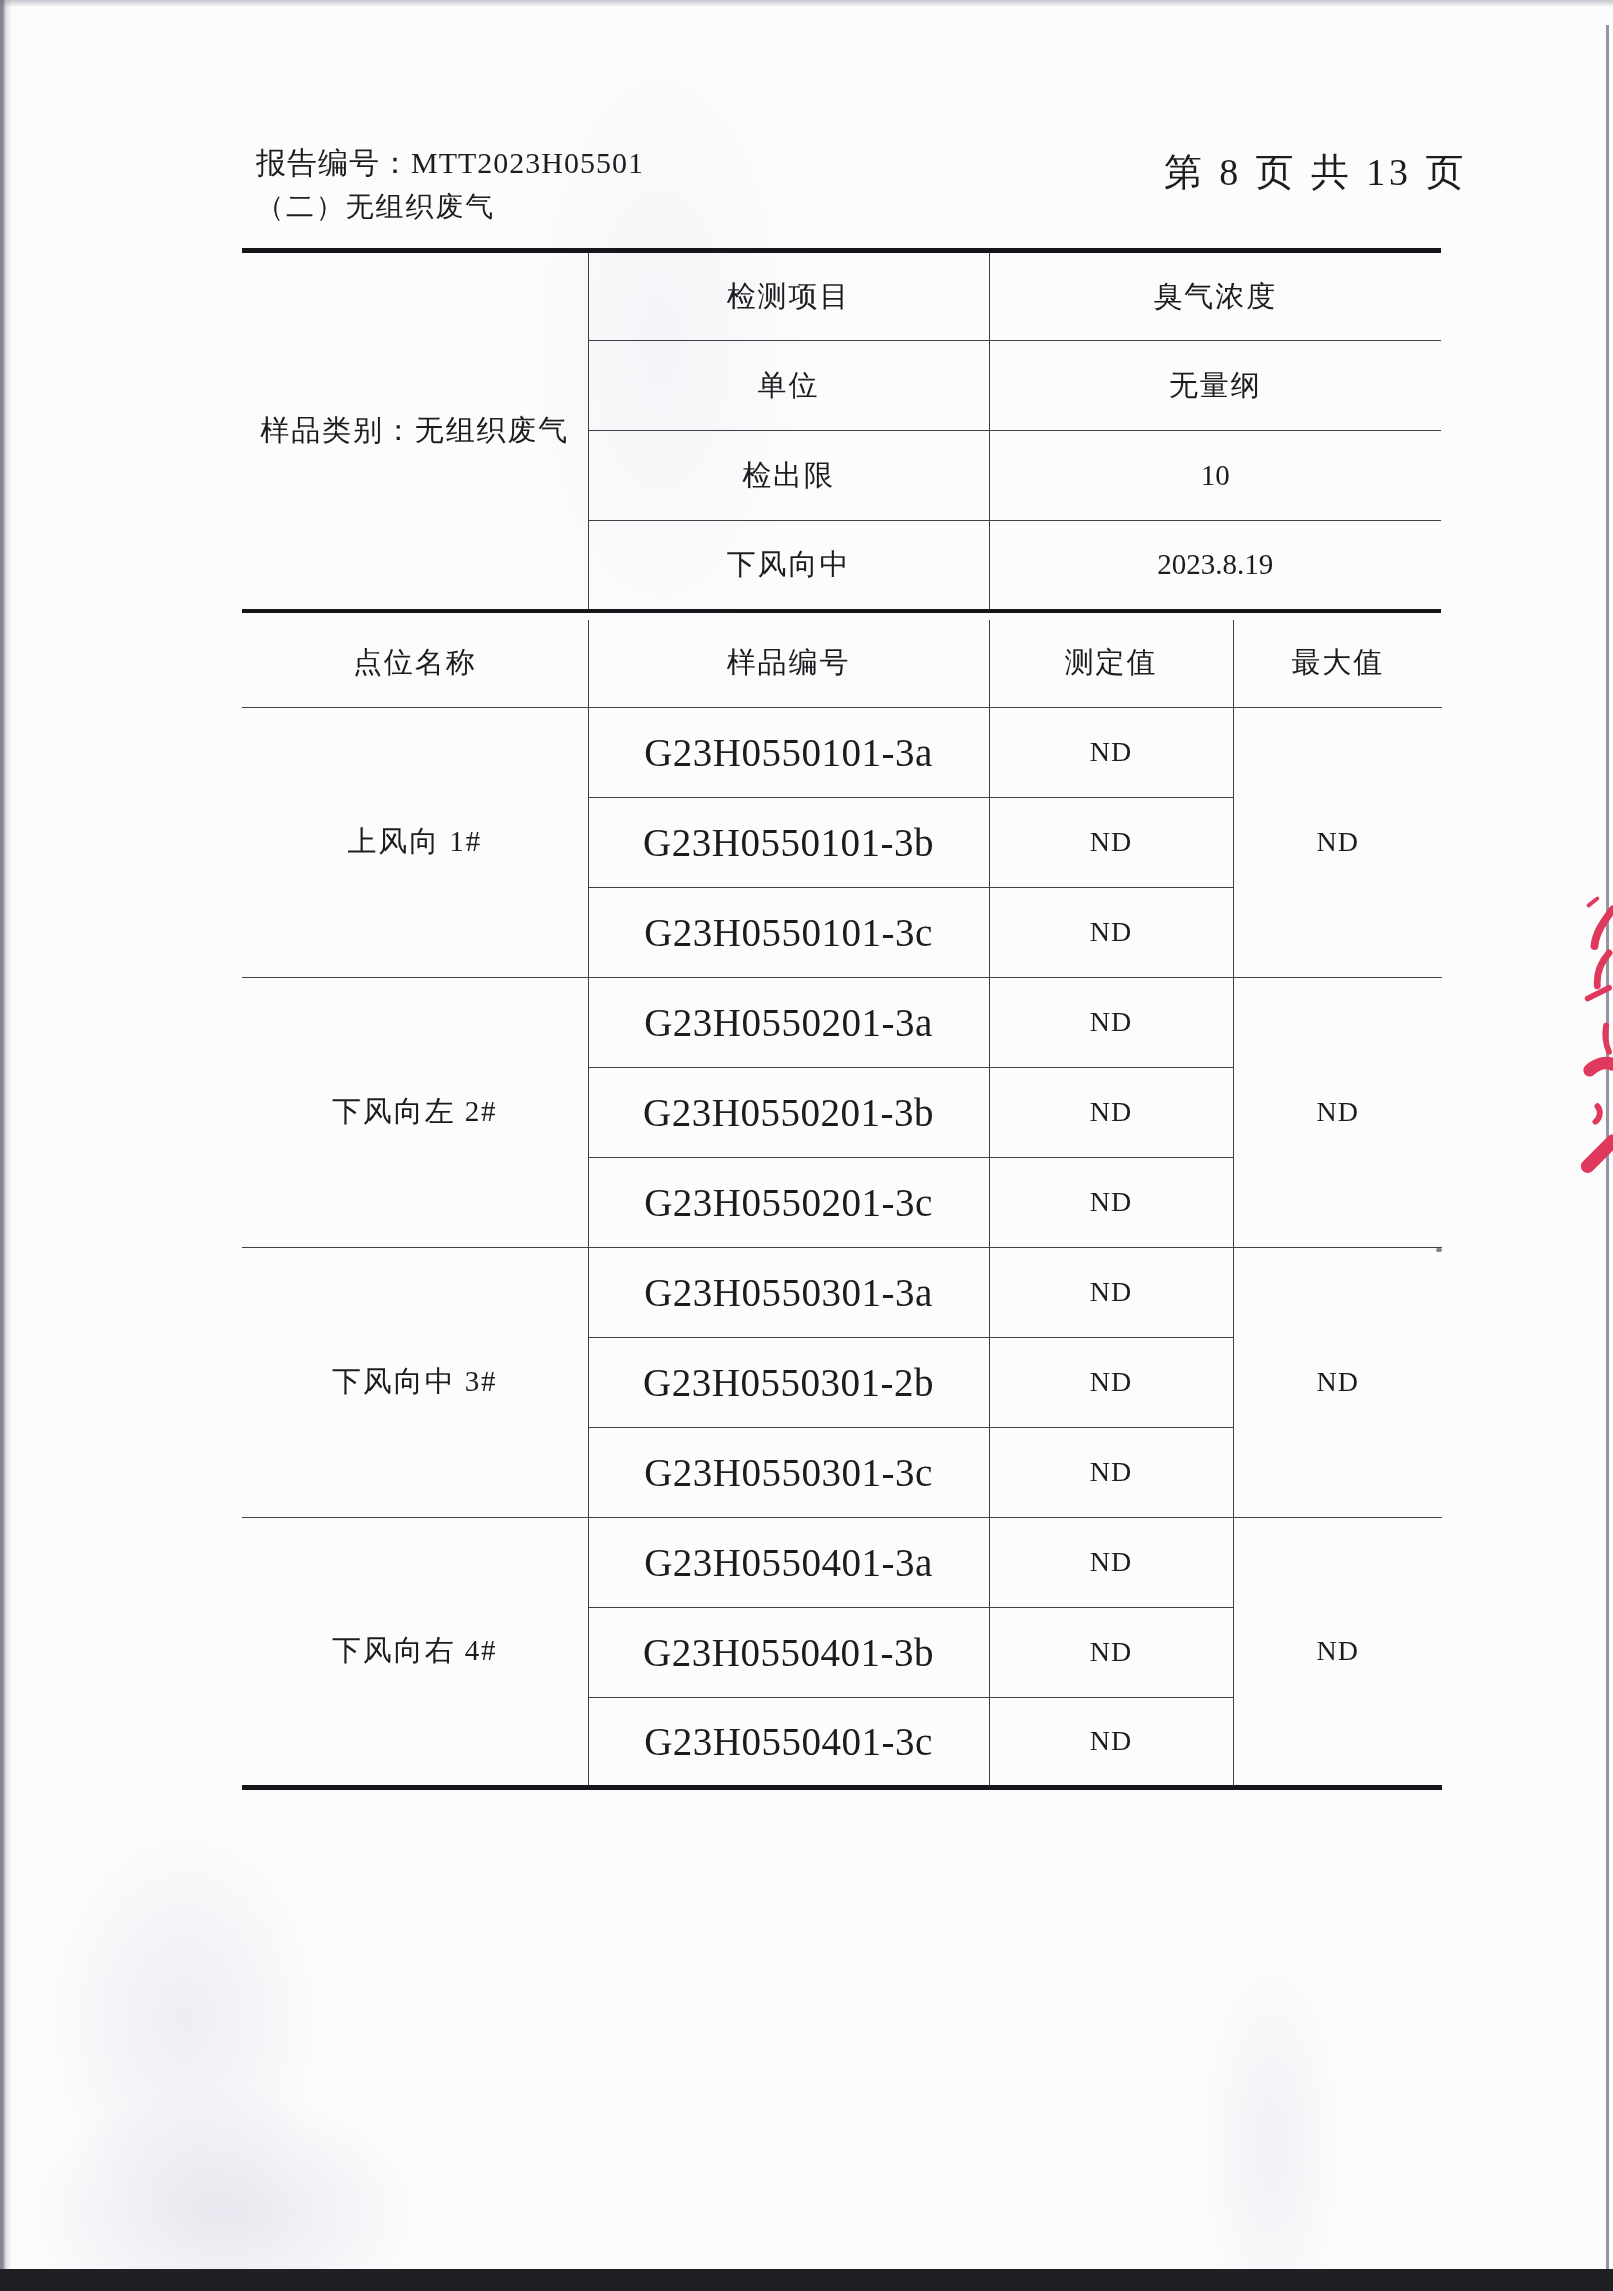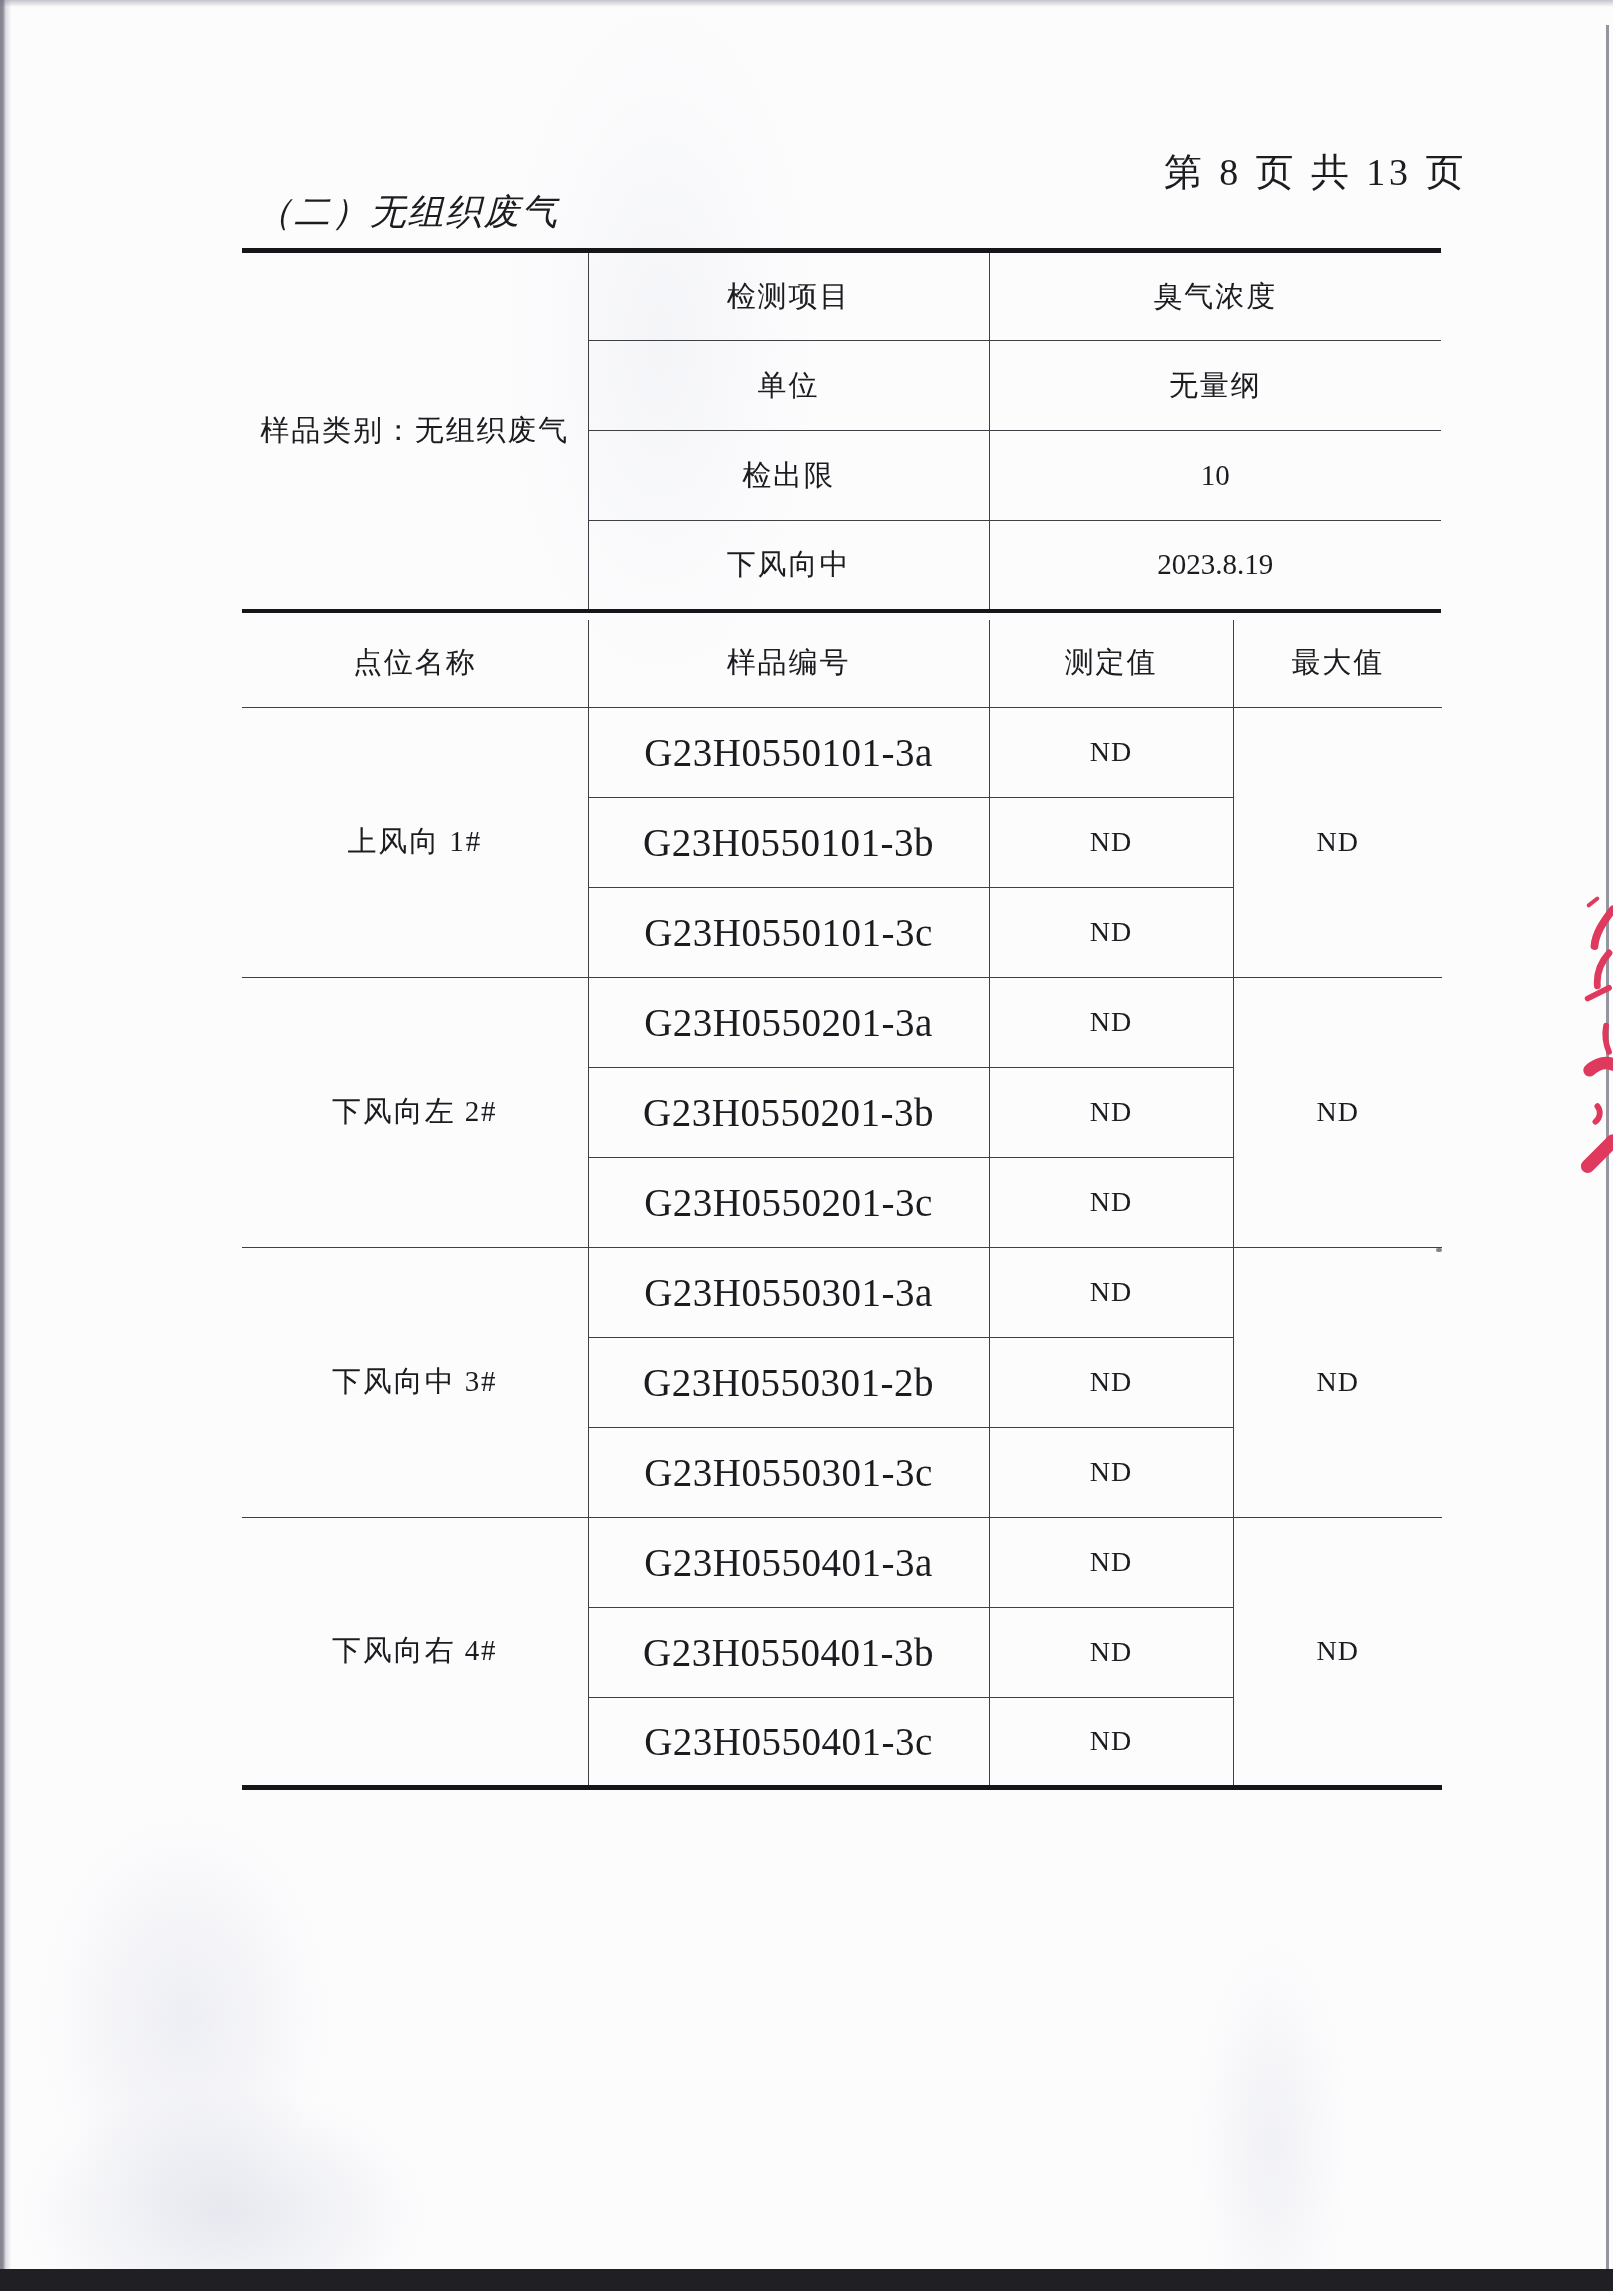--- a/index.html
+++ b/index.html
@@ -27,21 +27,21 @@
     background:radial-gradient(ellipse at center,rgba(210,212,226,.35),rgba(210,212,226,0) 70%);}
   .b3{left:1194px;top:1941px;width:155px;height:408px;
     background:radial-gradient(ellipse at center,rgba(214,216,228,.30),rgba(214,216,228,0) 70%);}
   .b4{left:505px;top:0px;width:311px;height:679px;
     background:radial-gradient(ellipse at center,rgba(222,224,234,.25),rgba(222,224,234,0) 70%);}
   .speck{position:absolute;left:1436px;top:1248px;width:5.8px;height:3.9px;border-radius:1.9px;
     background:rgba(70,70,82,.65);}
 
   
   .hdr-report{position:absolute;left:256px;top:143px;font-size:30px;letter-spacing:1px;white-space:nowrap;}
-  .hdr-section{position:absolute;left:256px;top:188px;font-size:36px;letter-spacing:1.9px;white-space:nowrap;font-style:italic;}
+  .hdr-section{position:absolute;left:256px;top:188px;font-size:28px;letter-spacing:1.9px;white-space:nowrap;}
   .hdr-page{position:absolute;left:1164px;top:147px;font-size:38px;letter-spacing:3.9px;white-space:nowrap;}
 
   
   .tbl{position:absolute;left:242px;width:1199px;border-collapse:collapse;table-layout:fixed;
     font-size:29px;color:#1c1c20;}
   .tbl td{padding:0;text-align:center;vertical-align:middle;overflow:hidden;}
   .t1{top:248px;border-top:5.8px solid #15151a;border-bottom:4.9px solid #15151a;}
   .t1 tr{height:90px;}
   .t2{top:620px;border-bottom:5.8px solid #15151a;}
   .t2 tr{height:90px;}
@@ -62,20 +62,21 @@
 
   <div class="edge-top"></div>
   <div class="edge-left"></div>
   <div class="edge-right"></div>
   <div class="blotch b1"></div>
   <div class="blotch b2"></div>
   <div class="blotch b3"></div>
   <div class="blotch b4"></div>
   <div class="speck"></div>
 
+  <div class="hdr-report"><span>报告编号：</span><span>MTT2023H05501</span></div>
 
   <div class="hdr-section">（二）无组织废气</div>
 
   <div class="hdr-page">第 8 页 共 13 页</div>
 
   <table class="tbl t1">
     <colgroup>
         <col style="width:346px">
         <col style="width:401px">
         <col style="width:452px">

